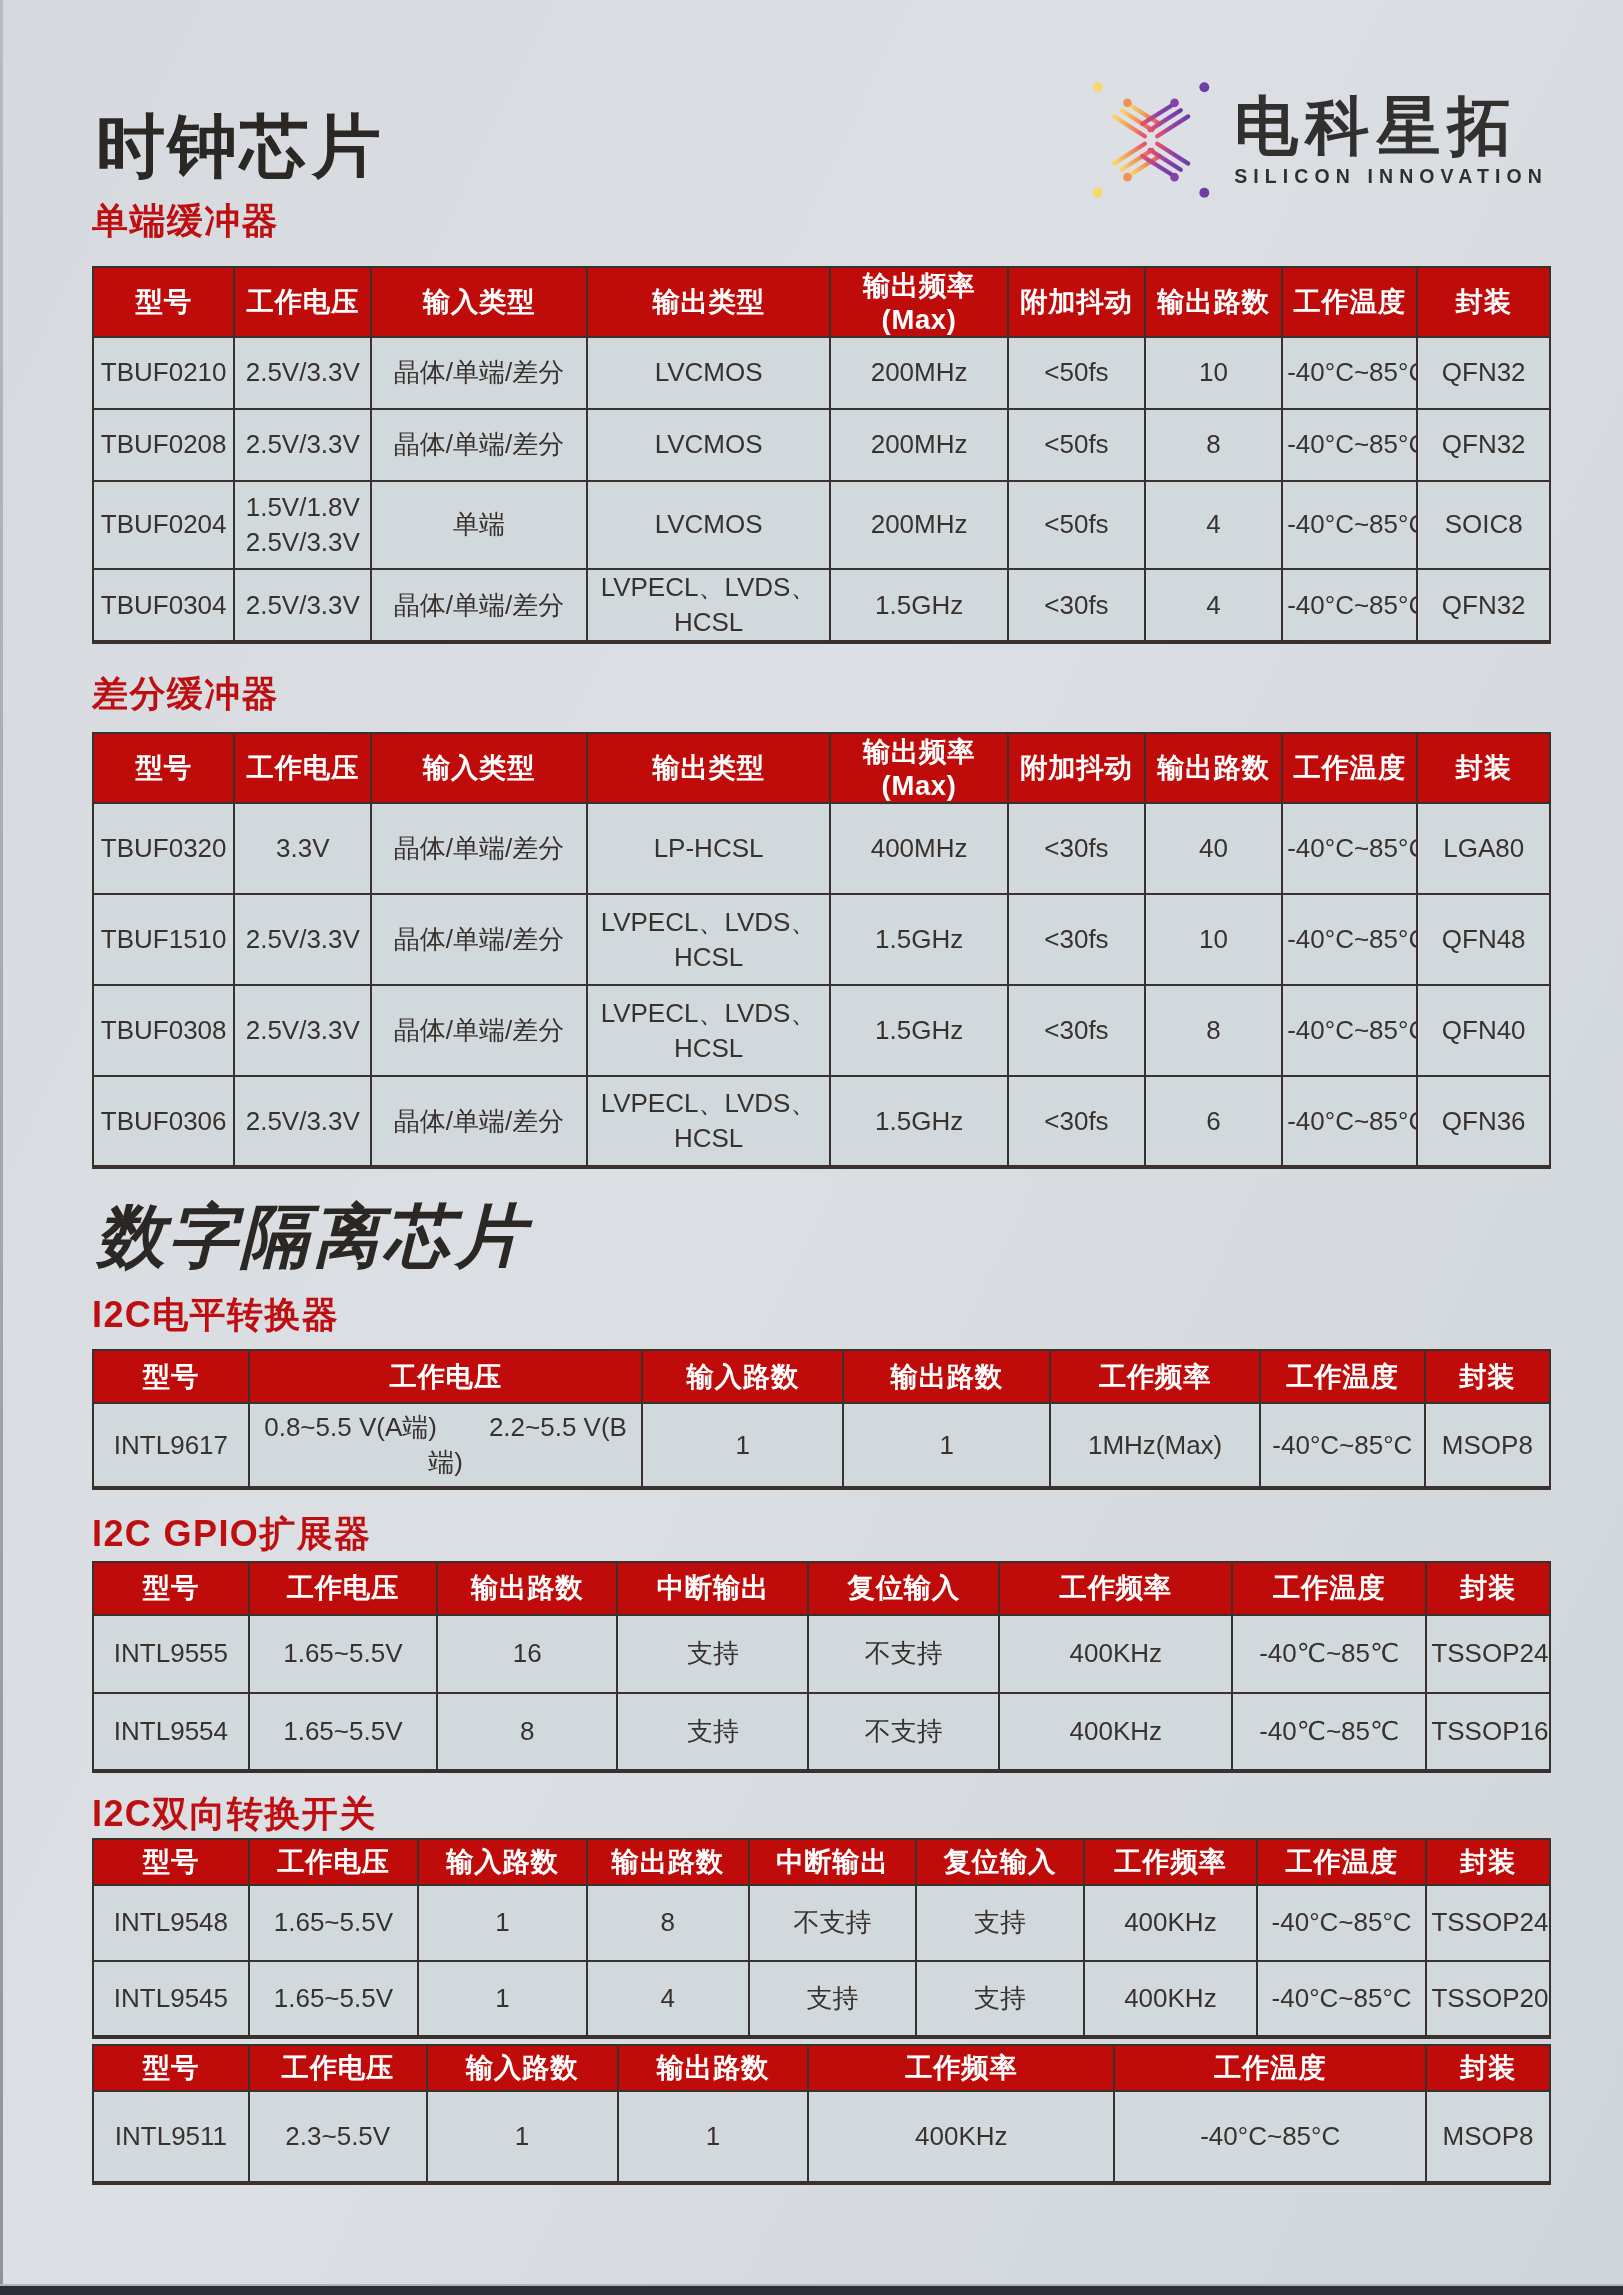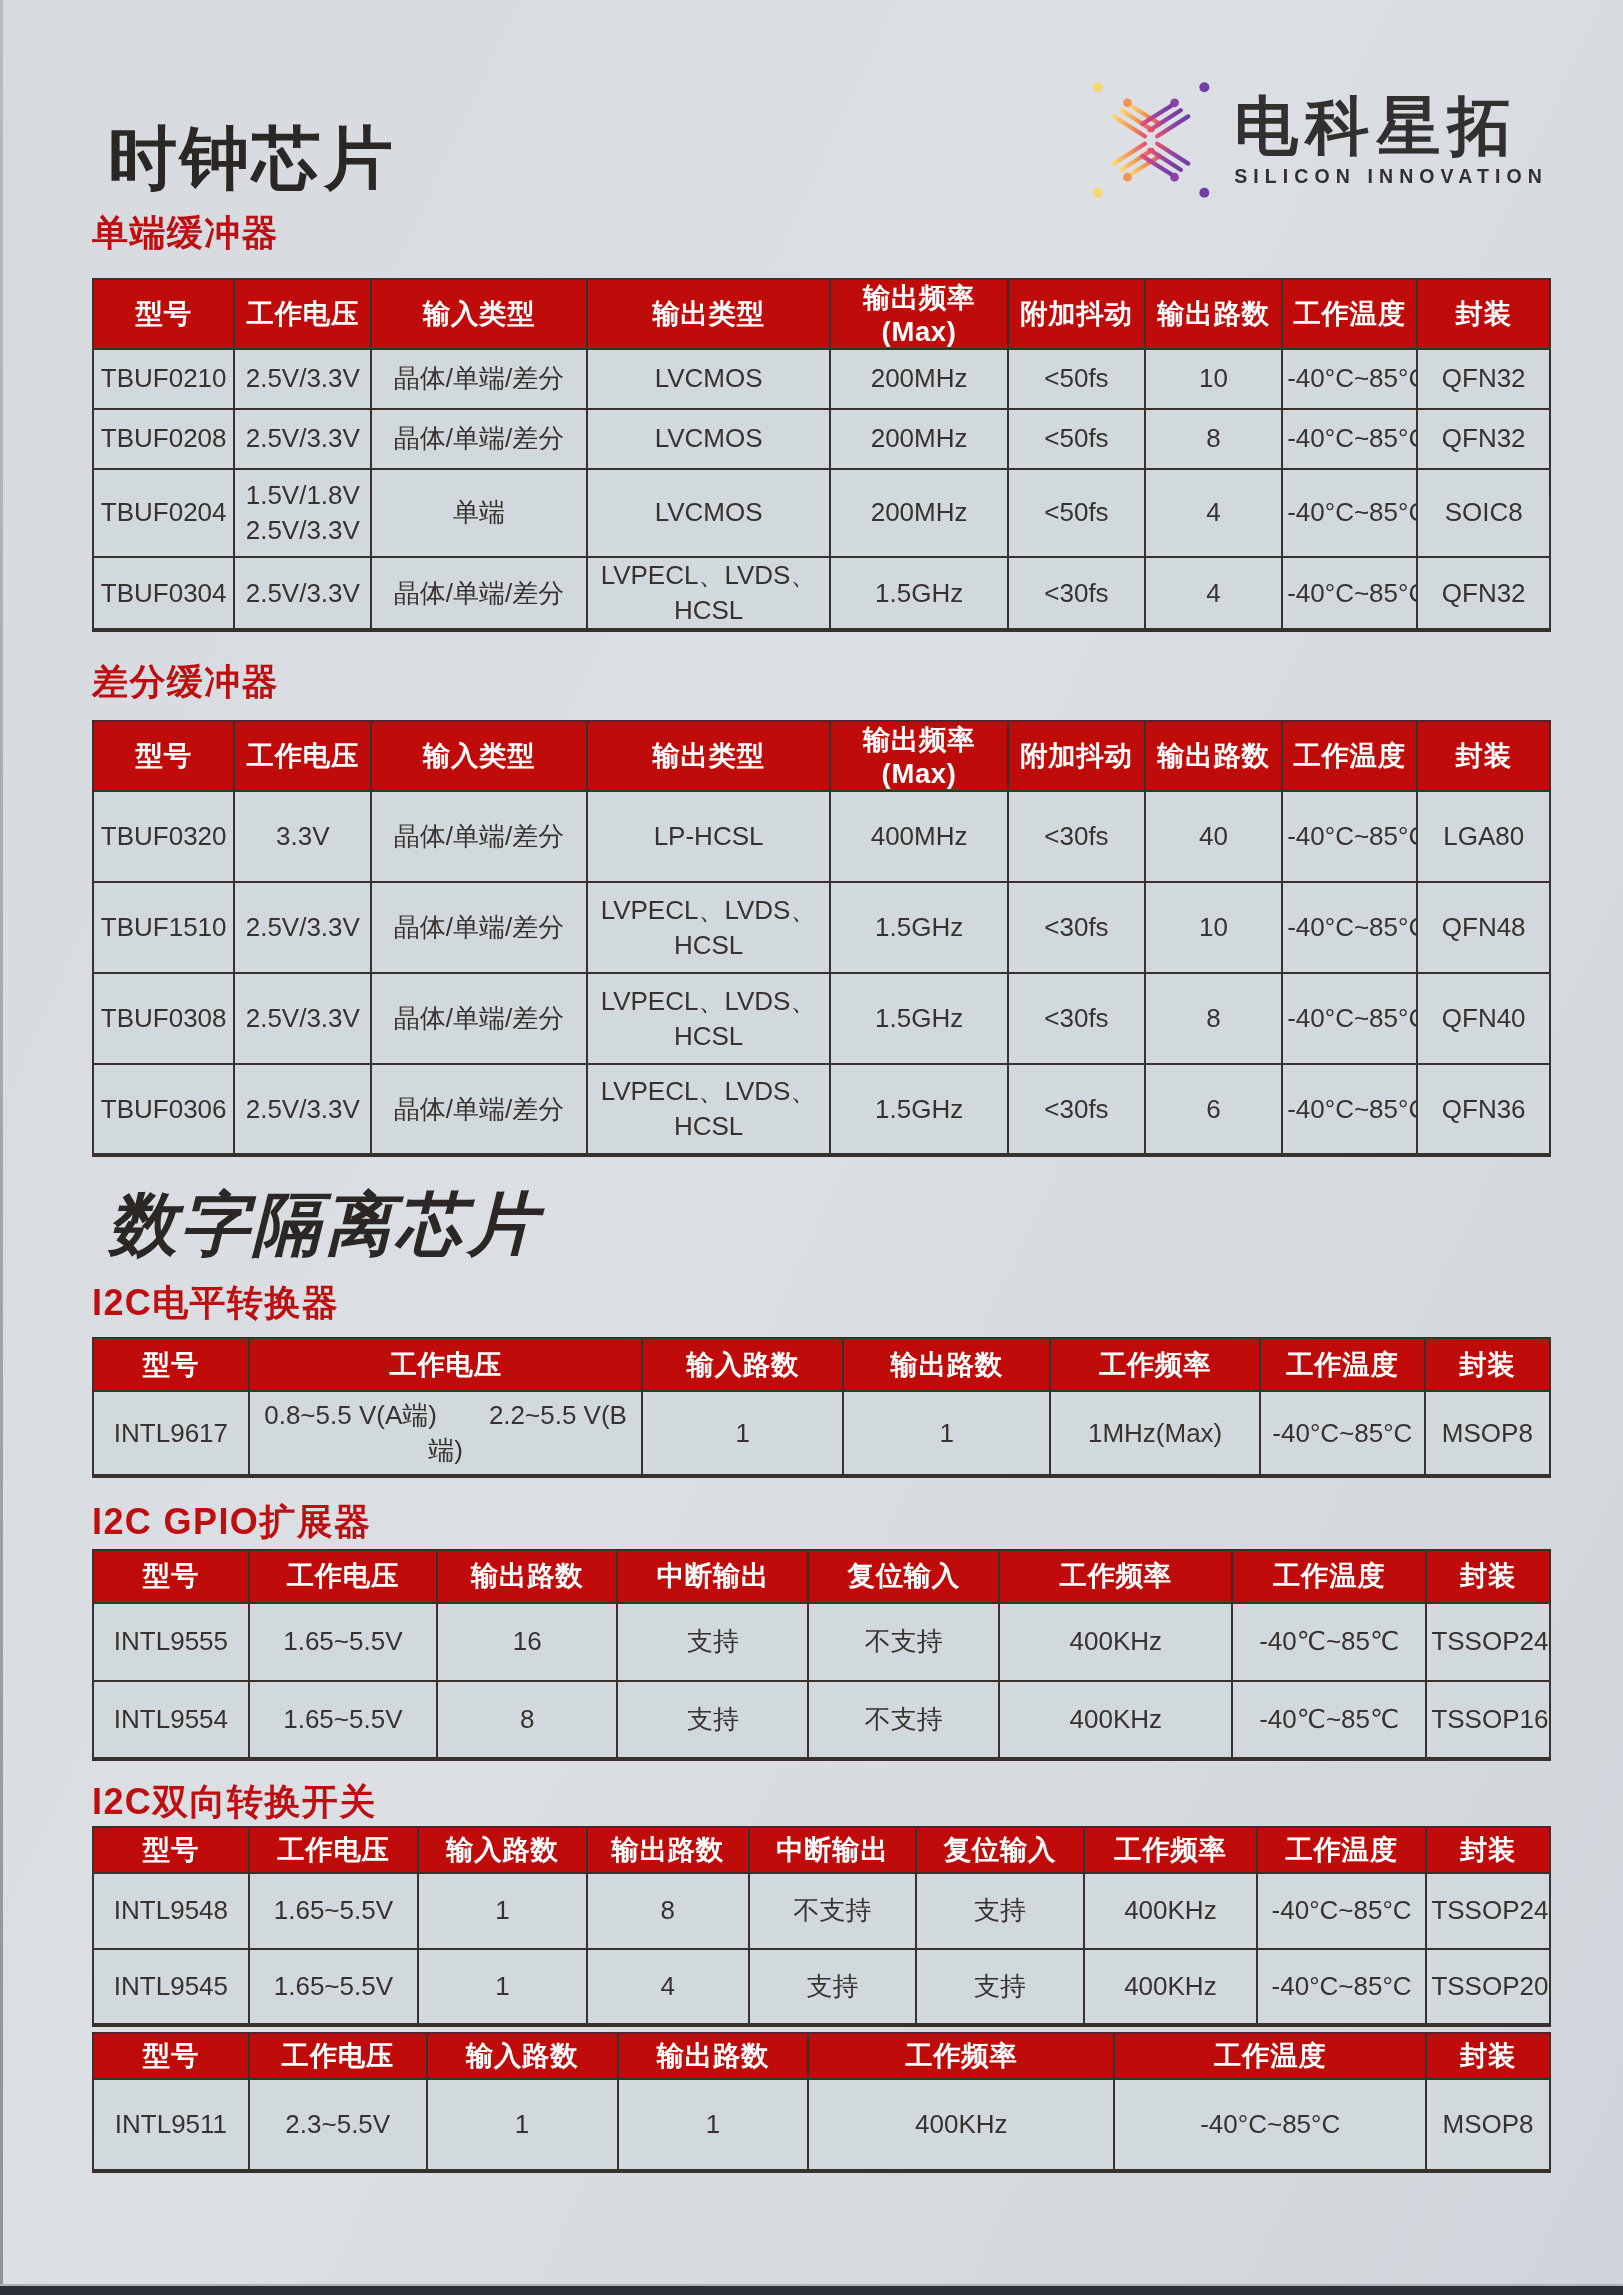--- a/index.html
+++ b/index.html
@@ -15,21 +15,21 @@
     padding:108px 72px 0 92px;
     background:linear-gradient(115deg,#d6dade 0%,#dcdfe3 45%,#cfd5da 100%);
     overflow:hidden;
   }
   .left-edge{position:absolute;left:0;top:0;bottom:0;width:2.9px;
     background:linear-gradient(#b9bcbf,#8f9398);}
   .bottom-line{position:absolute;left:0;right:0;bottom:8.7px;height:2.2px;background:#aeb3b8;}
   .bottom-edge{position:absolute;left:0;right:0;bottom:0;height:8.7px;background:#2c3036;}
 
   h1.group-title{
-    margin:16px;line-height:1;
+    margin:4px;line-height:1;
     font-size:69px;font-weight:bold;color:#2b2724;letter-spacing:2.9px;
   }
   h1#title-digital{margin-top:33px;font-style:italic;}
   h2.sec-title{
     margin:0;line-height:1;
     font-size:36px;font-weight:bold;color:#bf0e10;letter-spacing:1.4px;
   }
   #s0{margin-top:21.6px;} #s1{margin-top:32px;} #s2{margin-top:26px;}
   #s3{margin-top:26px;} #s4{margin-top:23px;} #s5{margin-top:17.3px;}
 
@@ -51,21 +51,21 @@
     padding:0 2.9px;
   }
   table.tbl td{
     background:#d2d9dd;color:#38322e;
     font-size:26px;white-space:pre-line;line-height:1.35;
     padding:0 4.3px;
   }
   table.tbl tbody tr:last-child td{border-bottom-width:4.3px;}
   table.tbl thead tr{height:53px;}
   #tbl-4 thead tr,#tbl-5 thead tr{height:46px;}
-  #tbl-0 tbody tr{height:60px;}
+  #tbl-0 tbody tr{height:72px;}
   #tbl-0 tbody tr:nth-child(3){height:88px;}
   #tbl-1 tbody tr{height:91px;}
   #tbl-2 tbody tr{height:85px;}
   #tbl-3 tbody tr{height:78px;}
   #tbl-4 tbody tr{height:76px;}
   #tbl-5 tbody tr{height:92px;}
 
   .logo{
     position:absolute;top:78px;right:76px;
     display:flex;align-items:center;gap:21px;

